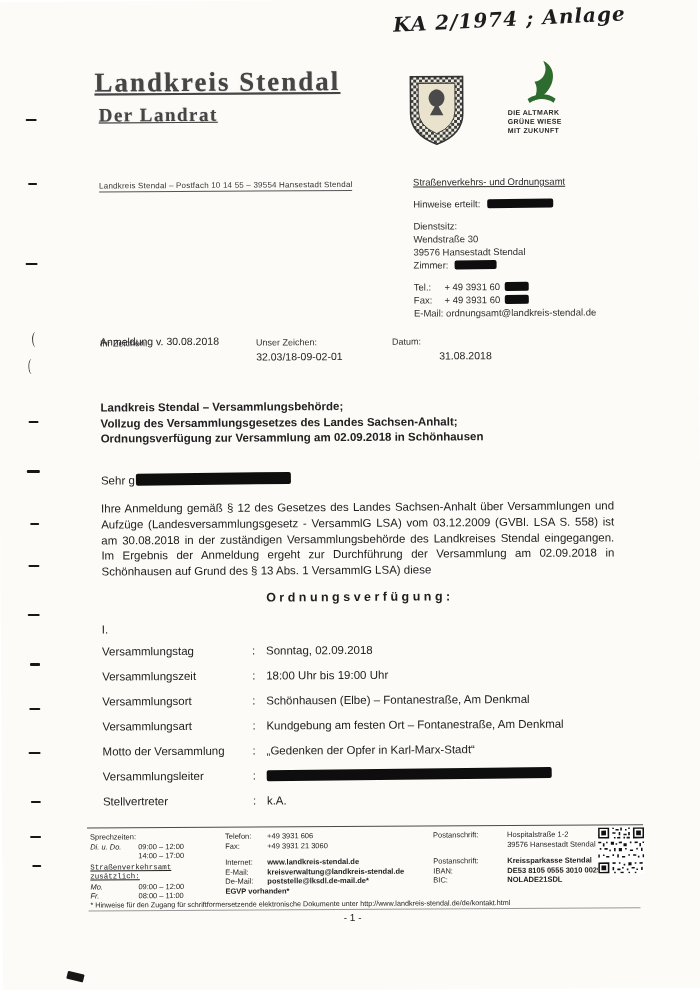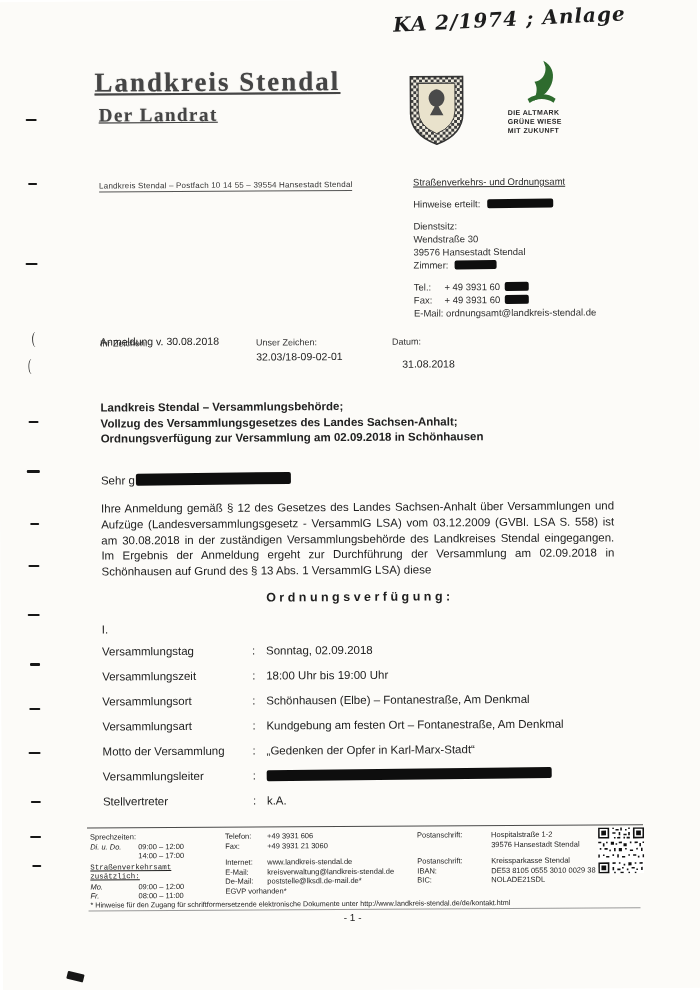--- a/index.html
+++ b/index.html
@@ -75,29 +75,29 @@
 
   .details { left:101px; top:644px; width:513px; font-size:11.5px; color:#222; }
   .detail-row { display:flex; margin-bottom:13px; }
   .dl { flex:0 0 150px; }
   .dc { flex:0 0 14px; }
   .dv { flex:1; }
 
   
   .footer-rule { left:85px; top:826px; width:556px; border-top:1.5px solid #4a4a4a; height:0; }
   .ft { font-size:7.5px; line-height:9.5px; color:#222; }
-  .ft .b { font-weight:normal; }
+  .ft .b { font-weight:bold; }
   .ft .u { text-decoration:underline;font-family:Liberation Mono, monospace; }
   .hours { left:88px; top:831px; width:132px; }
   .hrow { display:flex; }
   .hday { flex:0 0 48px;font-style:italic; }
   .contact { left:223px; top:831px; width:190px; }
   .crow { display:flex; }
   .clbl { flex:0 0 42px; }
-  .addr { left:415px; top:831px; width:180px; }
+  .addr { left:431px; top:831px; width:180px; }
   .arow { display:flex; }
   .albl { flex:0 0 74px; }
   .qr { left:596px; top:829px; }
   .footnote { left:88px; top:899px; width:545px; font-size:7.2px; color:#222; white-space:nowrap; }
   .footnote-rule { left:86px; top:909px; width:552px; border-top:1px solid #9a9a9a; height:0; }
   .page-num { left:0; top:912px; width:700px; text-align:center; font-size:10px; color:#222; }
 
   .artifact { position:absolute; background:#171717; border-radius:1px; }
 </style>
 </head>
@@ -166,21 +166,21 @@
       <span>E-Mail:</span>
       <span>ordnungsamt@landkreis-stendal.de</span>
     </div>
   </div>
 
   <div class="abs ref-label" style="left:101px;top:337px;">Ihr Zeichen:</div>
   <div class="abs ref-value" style="left:101px;top:334px;">Anmeldung v. 30.08.2018</div>
   <div class="abs ref-label" style="left:257px;top:337px;">Unser Zeichen:</div>
   <div class="abs ref-value" style="left:257px;top:350px;">32.03/18-09-02-01</div>
   <div class="abs ref-label" style="left:393px;top:337px;">Datum:</div>
-  <div class="abs ref-value" style="left:403px;top:350px;margin-top:8px;">31.08.2018</div>
+  <div class="abs ref-value" style="left:440px;top:350px;">31.08.2018</div>
 
   <div class="abs paren" style="left:33px;top:330px;"></div>
   <div class="abs paren" style="left:29px;top:357px;"></div>
 
   <div class="abs subject">
     <div>Landkreis Stendal – Versammlungsbehörde;</div>
     <div>Vollzug des Versammlungsgesetzes des Landes Sachsen-Anhalt;</div>
     <div>Ordnungsverfügung zur Versammlung am 02.09.2018 in Schönhausen</div>
   </div>
 

